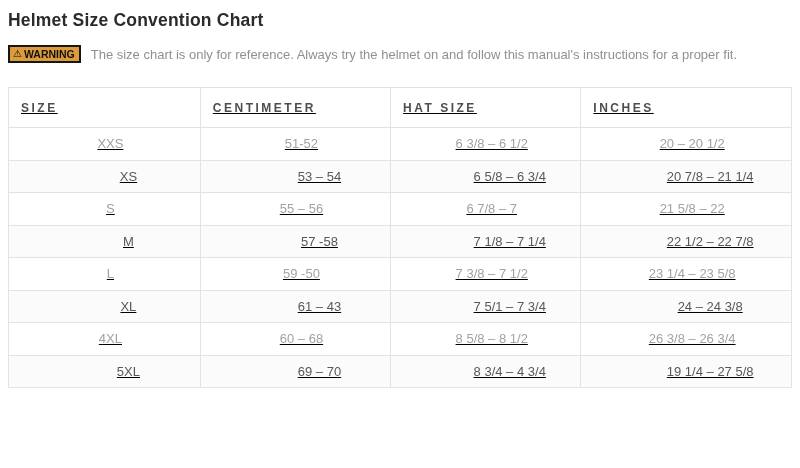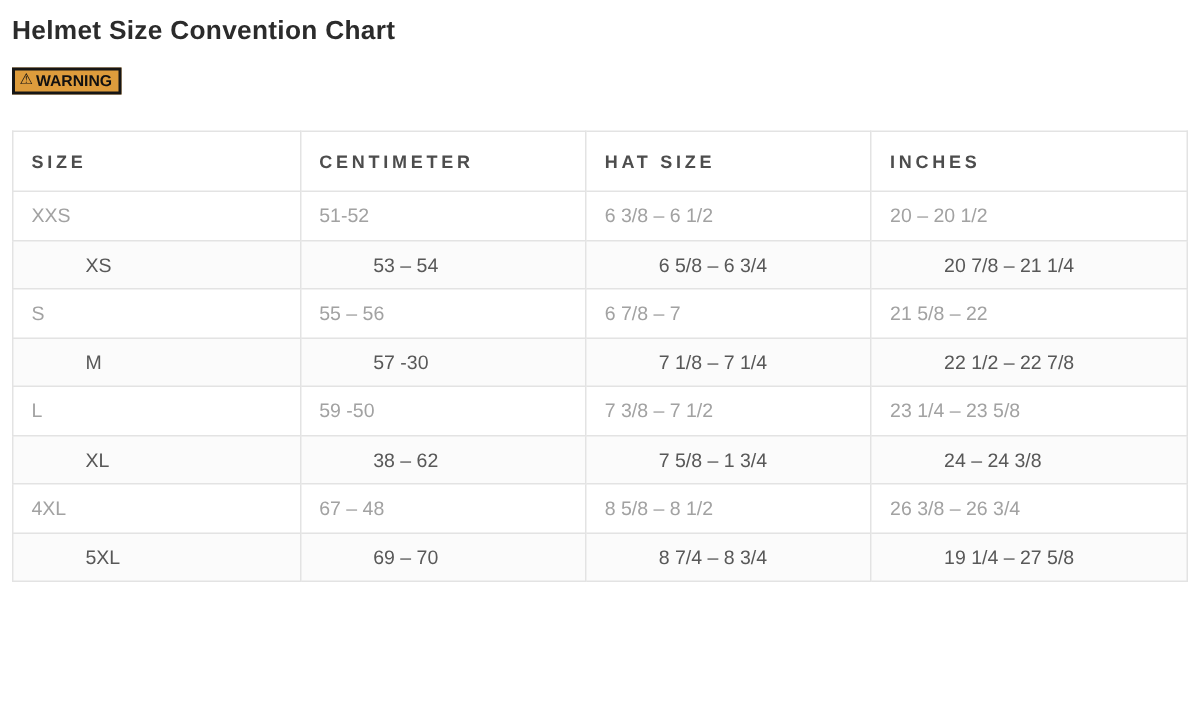--- a/index.html
+++ b/index.html
@@ -48,20 +48,21 @@
     color: #111111;
   }
   .warn-text {
     color: #909090;
     font-size: 13px;
   }
   table.size-chart {
     width: 784px;
     border-collapse: collapse;
     table-layout: fixed;
+    text-decoration: underline;
   }
   table.size-chart col.c1 { width: 24.5%; }
   table.size-chart col.c2 { width: 24.3%; }
   table.size-chart col.c3 { width: 24.3%; }
   table.size-chart col.c4 { width: 26.9%; }
   table.size-chart th {
     height: 40px;
     border: 1px solid #e3e3e3;
     text-align: left;
     padding: 0 0 0 12px;
@@ -71,36 +72,38 @@
     color: #4d4d4d;
     background: #ffffff;
   }
   table.size-chart td {
     height: 32.5px;
     border: 1px solid #e3e3e3;
     padding: 0 0 0 12px;
     font-size: 13px;
     vertical-align: middle;
     white-space: nowrap;
+    text-align: center;
   }
   tbody tr.row-light td { color: #a2a2a2; background: #ffffff; }
   tbody tr.row-dark  td { color: #585858; background: #fbfbfb; padding-left: 48px; }
 </style>
 </head>
 <body>
 
 <div class="page">
 
   <h1 class="page-title">Helmet Size Convention Chart</h1>
 
   <div class="warning-row">
     <span class="warn-badge">
       <span class="warn-icon">⚠</span>
       <span>WARNING</span>
     </span>
+    <span class="warn-text">The size chart is only for reference. Always try the helmet on and follow this manual's instructions for a proper fit.</span>
   </div>
 
   <table class="size-chart">
     <colgroup>
       <col class="c1">
         <col class="c2">
         <col class="c3">
         <col class="c4">
     </colgroup>
     <thead>
@@ -125,44 +128,44 @@
         <td>20 7/8 – 21 1/4</td>
       </tr>
       <tr class="row-light">
         <td>S</td>
         <td>55 – 56</td>
         <td>6 7/8 – 7</td>
         <td>21 5/8 – 22</td>
       </tr>
       <tr class="row-dark">
         <td>M</td>
-        <td>57 -30</td>
+        <td>57 -58</td>
         <td>7 1/8 – 7 1/4</td>
         <td>22 1/2 – 22 7/8</td>
       </tr>
       <tr class="row-light">
         <td>L</td>
         <td>59 -50</td>
         <td>7 3/8 – 7 1/2</td>
         <td>23 1/4 – 23 5/8</td>
       </tr>
       <tr class="row-dark">
         <td>XL</td>
-        <td>38 – 62</td>
-        <td>7 5/8 – 1 3/4</td>
+        <td>61 – 43</td>
+        <td>7 5/1 – 7 3/4</td>
         <td>24 – 24 3/8</td>
       </tr>
       <tr class="row-light">
         <td>4XL</td>
-        <td>67 – 48</td>
+        <td>60 – 68</td>
         <td>8 5/8 – 8 1/2</td>
         <td>26 3/8 – 26 3/4</td>
       </tr>
       <tr class="row-dark">
         <td>5XL</td>
         <td>69 – 70</td>
-        <td>8 7/4 – 8 3/4</td>
+        <td>8 3/4 – 4 3/4</td>
         <td>19 1/4 – 27 5/8</td>
       </tr>
     </tbody>
   </table>
 
 </div>
 
 </body></html>

